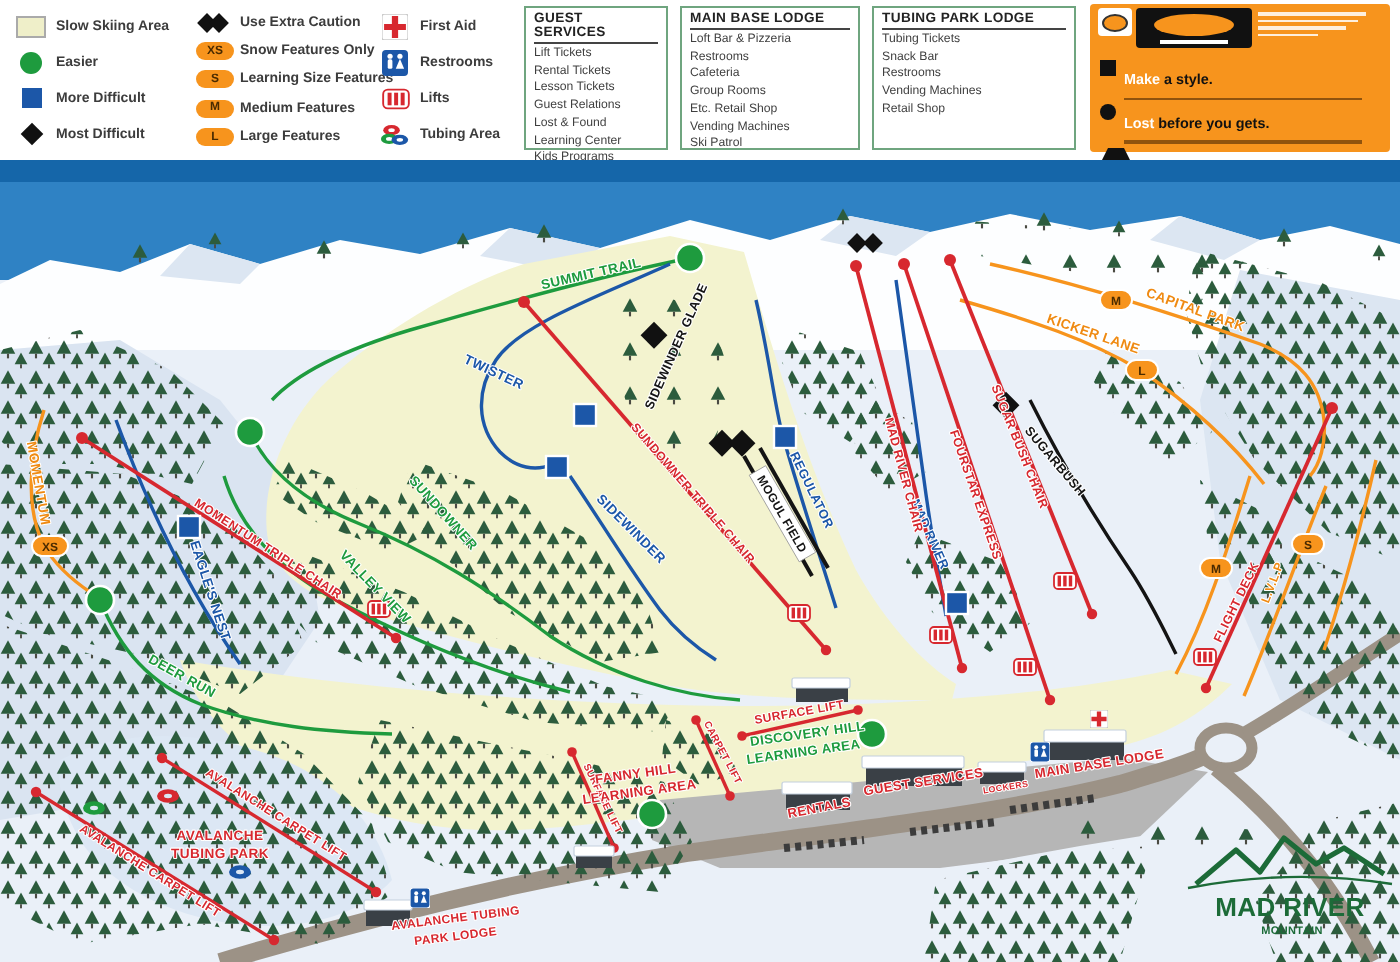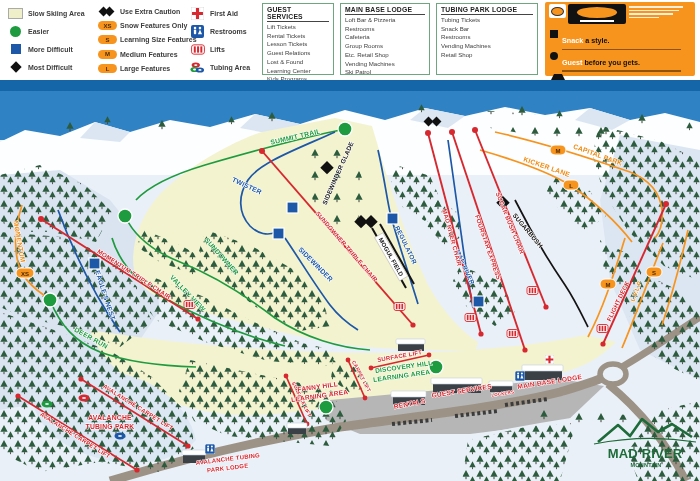--- a/index.html
+++ b/index.html
@@ -218,25 +218,25 @@
           </span>
         <span class="fineprint">
             <b style="width:54px"></b>
             <b style="width:50px"></b>
             <b style="width:44px"></b>
             <b style="width:30px"></b>
           </span>
       </div>
       <div class="srow">
         <span class="sic sq"></span>
-        <span class="stxt"><span class="shead"><span class="lead">Snack</span><span class="rest">a style.</span></span><span class="sbar" style="display:block"></span></span>
+        <span class="stxt"><span class="shead"><span class="lead">Make</span><span class="rest">a style.</span></span><span class="sbar" style="display:block"></span></span>
       </div>
       <div class="srow">
         <span class="sic ci"></span>
-        <span class="stxt"><span class="shead"><span class="lead">Guest</span><span class="rest">before you gets.</span></span><span class="sbar" style="display:block"></span></span>
+        <span class="stxt"><span class="shead"><span class="lead">Lost</span><span class="rest">before you gets.</span></span><span class="sbar" style="display:block"></span></span>
       </div>
       <div class="srow">
         <span class="sic tr"></span>
         <span class="stxt"><span class="shead"><span class="lead">Easy</span><span class="rest">style it.</span></span><span class="sbar" style="display:block"></span></span>
       </div>
       <div class="srow">
         <span class="sic br"></span>
         <span class="stxt"><span class="shead"><span class="lead">Respect</span><span class="rest">gets respect.</span></span><span class="sbar" style="display:block;width:60%"></span></span>
       </div>
     </div>

